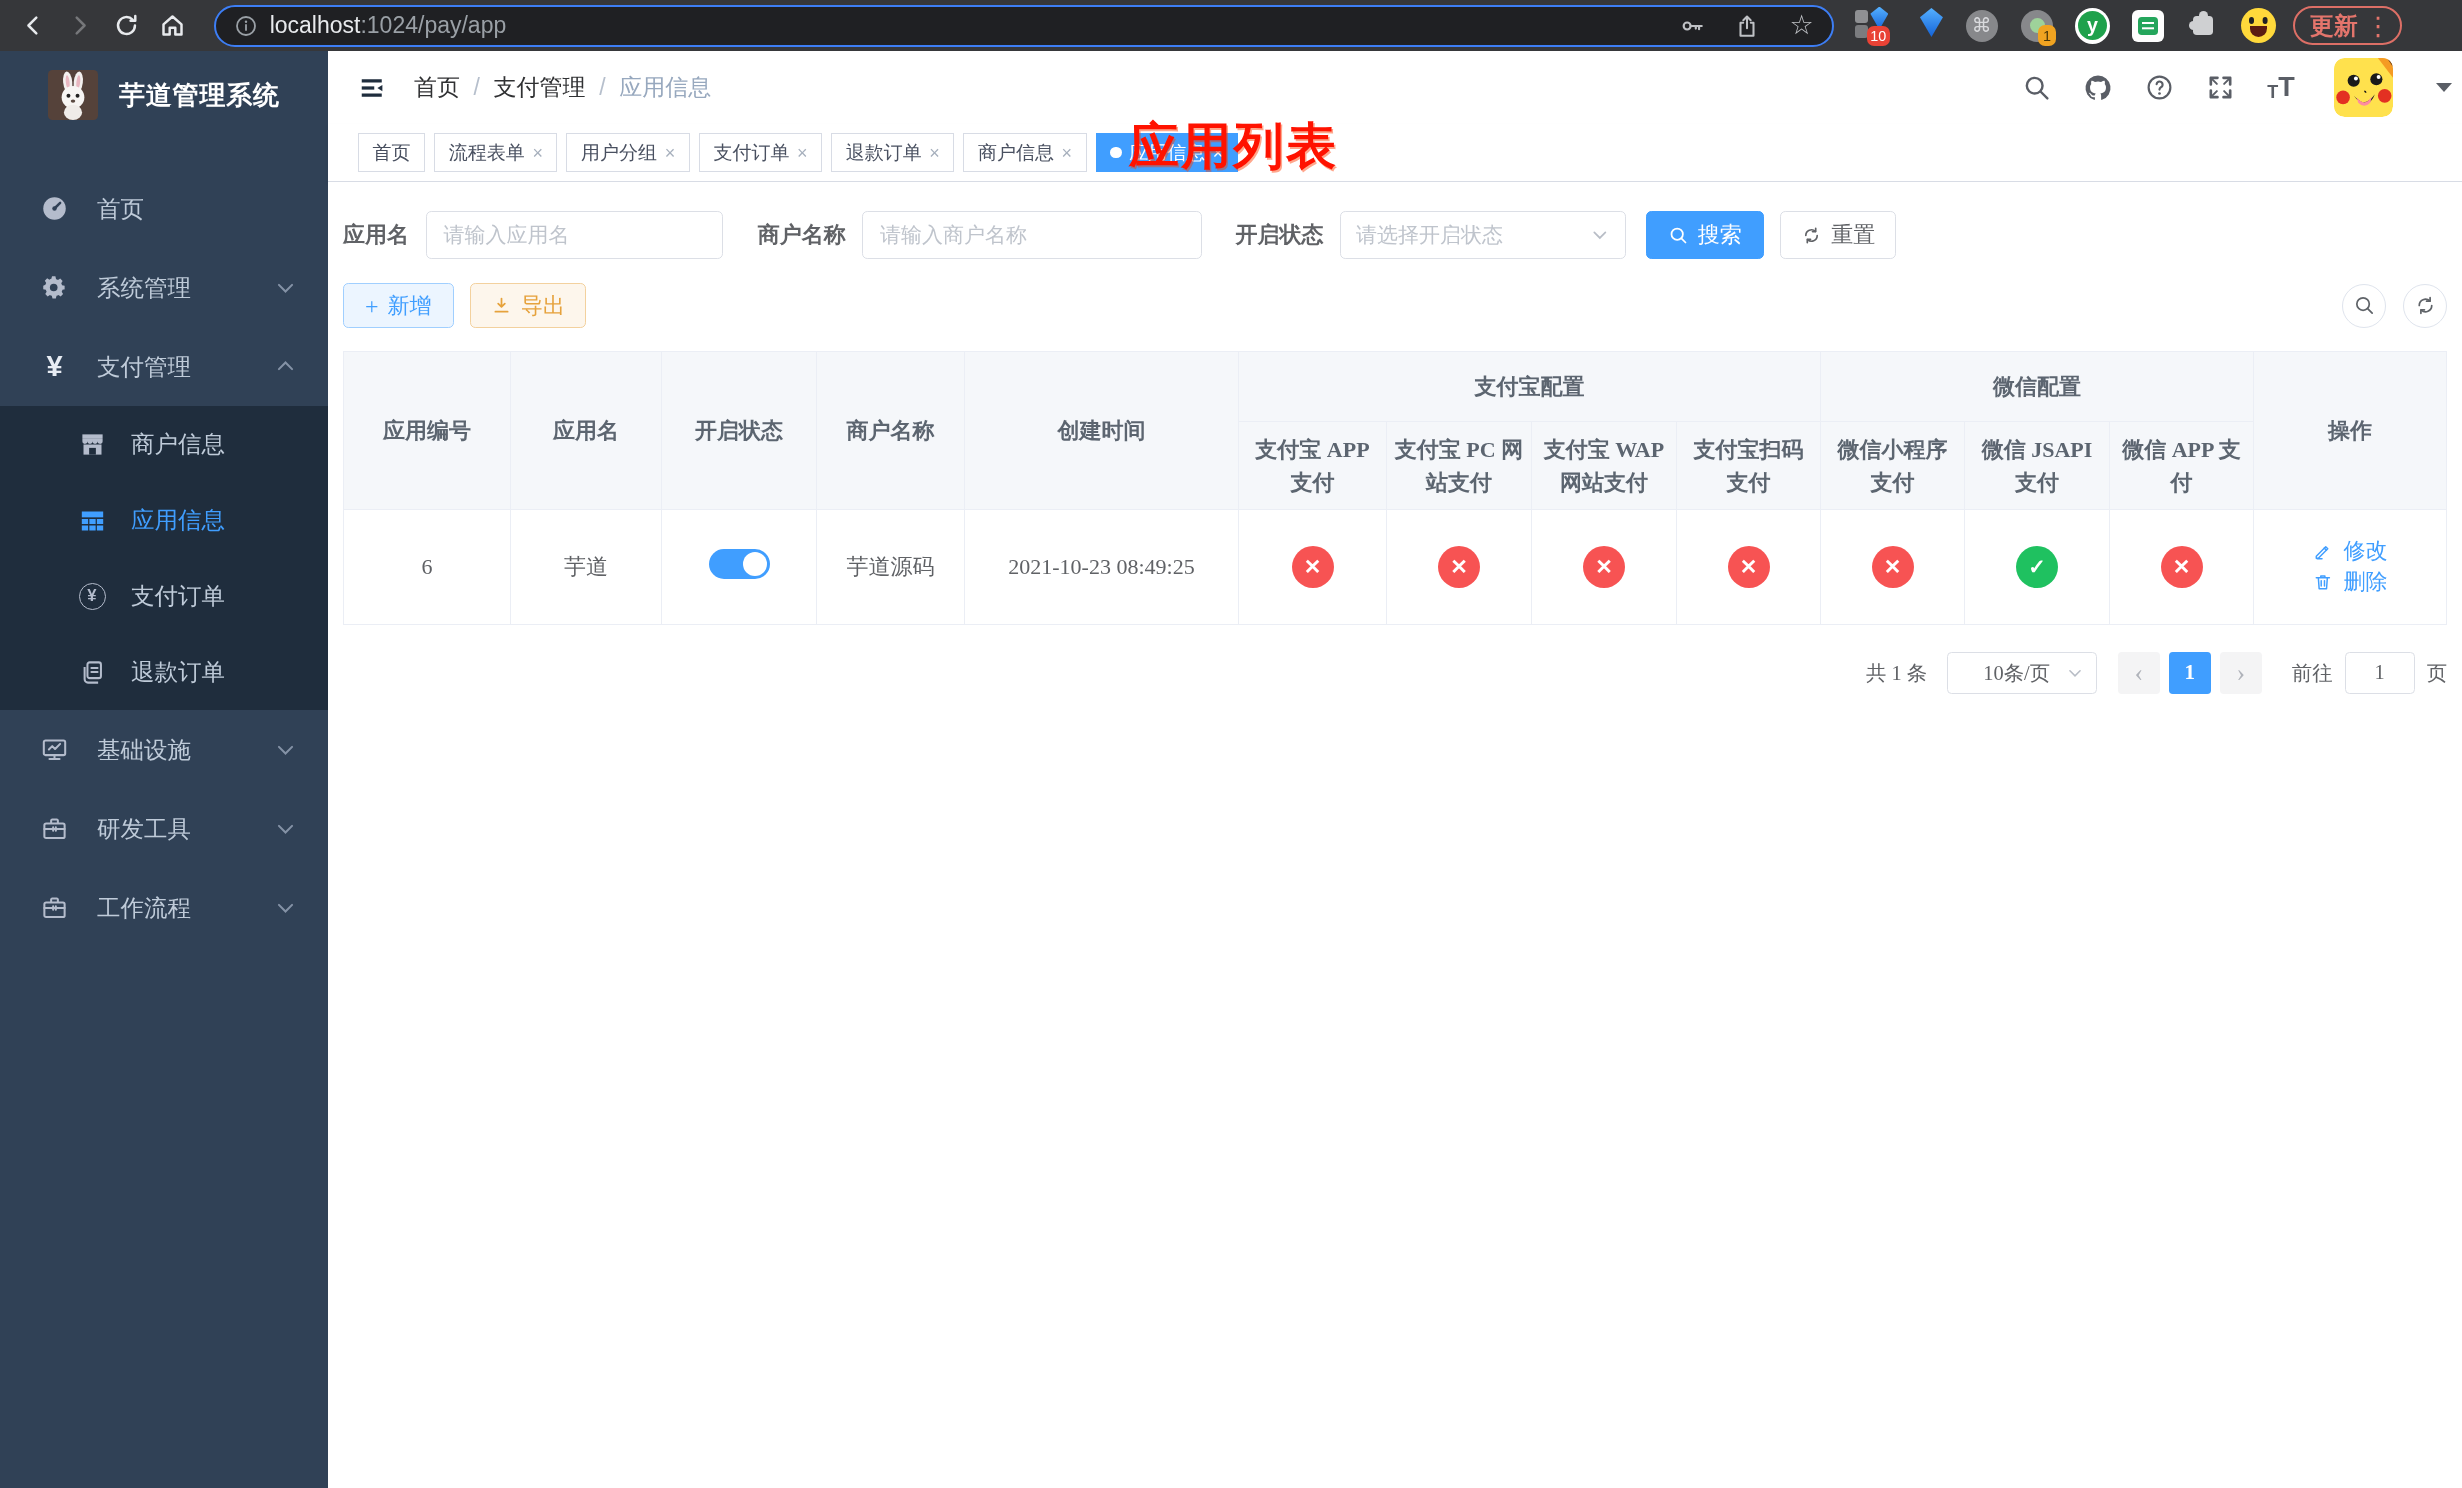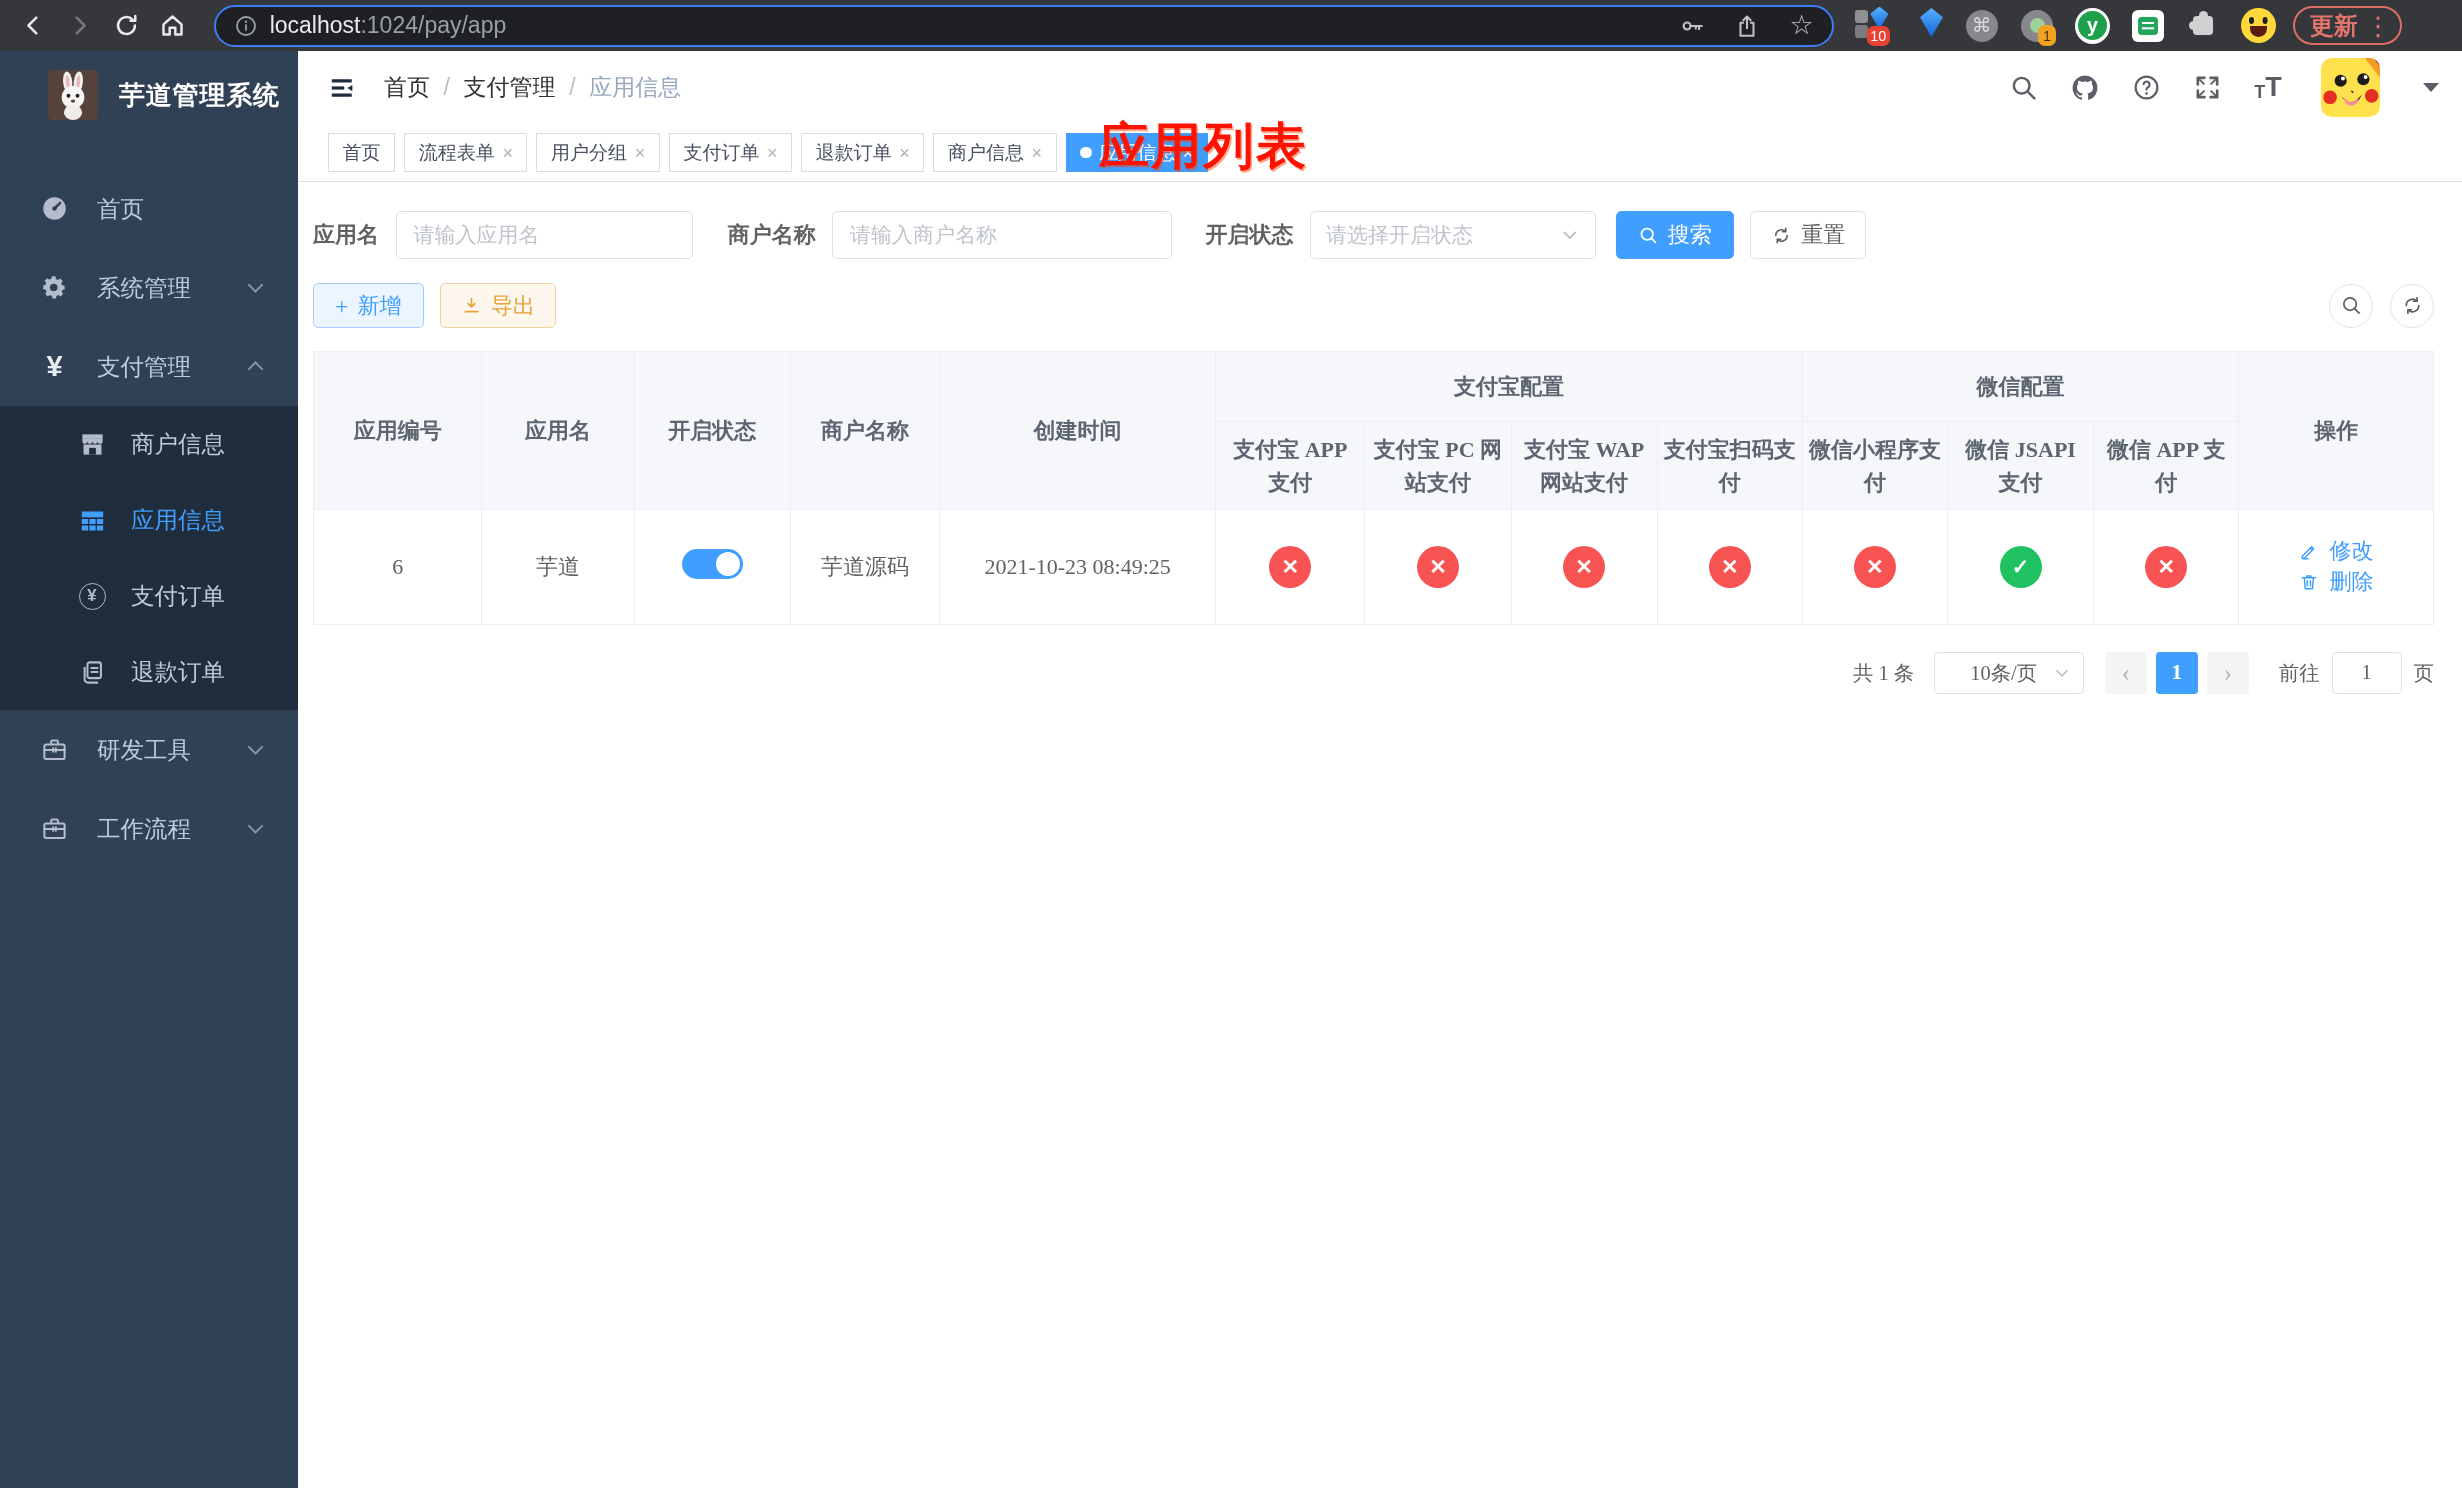--- a/index.html
+++ b/index.html
@@ -51,21 +51,21 @@
   .emoji-face:after { content:""; position:absolute; width:16.7px; height:11.4px; background:#5b1d12; border-radius:0 0 16.7px 16.7px; left:9px; top:18px; }
   .update-pill {
     margin-left:16.7px; height:39px; border:2.3px solid #dd6f66; border-radius:21px;
     display:flex; align-items:center; padding:0 9px 0 15px; color:#e4756c; gap:7.6px;
   }
   .update-label { font-size:24px; font-weight:600; }
   .more-vert { font-size:26px; line-height:1; color:#e4756c; }
 
   
   .app { display:flex; height:1437px; }
-  .sidebar { width:298px; background:#304156; flex:0 0 auto; color:#bfcbd9; }
+  .sidebar { width:328px; background:#304156; flex:0 0 auto; color:#bfcbd9; }
   .logo-row { height:88px; display:flex; align-items:center; padding-left:48px; }
   .logo-title { color:#fff; font-size:26px; font-weight:700; margin-left:21px; letter-spacing:0.8px; }
   .menu { padding-top:30px; }
   .menu-item { height:79px; display:flex; align-items:center; padding:0 32px 0 38px; font-size:23.5px; cursor:pointer; }
   .menu-item .mi-icon { width:33px; display:flex; justify-content:center; }
   .menu-item .mi-label { margin-left:26px; }
   .menu-item .mi-chev { margin-left:auto; }
   .submenu { background:#1f2d3d; }
   .sub-item { height:76px; display:flex; align-items:center; padding-left:77px; font-size:23.5px; cursor:pointer; }
   .sub-item .mi-icon { width:30px; display:flex; justify-content:center; }
@@ -353,20 +353,35 @@
             <svg width="27" height="27" viewBox="0 0 24 24" fill="none" stroke="#b4bccc" stroke-width="1.8" stroke-linejoin="round">
                 <rect x="7.5" y="3" width="12" height="14" rx="2"></rect>
                 <path d="M5 7v11a3 3 0 0 0 3 3h9"></path>
                 <path d="M11 8h5.5M11 11.5h5.5" stroke-linecap="round"></path>
               </svg>
           </span>
           <span class="mi-label">退款订单</span>
         </div>
       </div>
 
+      <div class="menu-item">
+        <span class="mi-icon">
+          <svg width="27" height="27" viewBox="0 0 24 24" fill="none" stroke="#b4bccc" stroke-width="1.8" stroke-linejoin="round">
+              <rect x="2.5" y="4" width="19" height="13" rx="1.5"></rect>
+              <path d="M7 12l3-3 2.5 2.5L17 7" stroke-linecap="round"></path>
+              <path d="M12 17v3.5M7.5 20.5h9" stroke-linecap="round"></path>
+            </svg>
+        </span>
+        <span class="mi-label">基础设施</span>
+        <span class="mi-chev">
+          <svg width="21" height="21" viewBox="0 0 16 16" fill="none" stroke="#8492a6" stroke-width="1.6" stroke-linecap="round">
+              <path d="M3 6l5 5 5-5"></path>
+            </svg>
+        </span>
+      </div>
 
       <div class="menu-item">
         <span class="mi-icon">
           <svg width="27" height="27" viewBox="0 0 24 24" fill="none" stroke="#b4bccc" stroke-width="1.8" stroke-linejoin="round">
               <rect x="3" y="7.5" width="18" height="13" rx="1.5"></rect>
               <path d="M9 7.5V4.8A1 1 0 0 1 10 4h4a1 1 0 0 1 1 .8v2.7"></path>
               <path d="M3 12.5h18M10.8 11v3M13.2 11v3" stroke-linecap="round"></path>
             </svg>
         </span>
         <span class="mi-label">研发工具</span>

